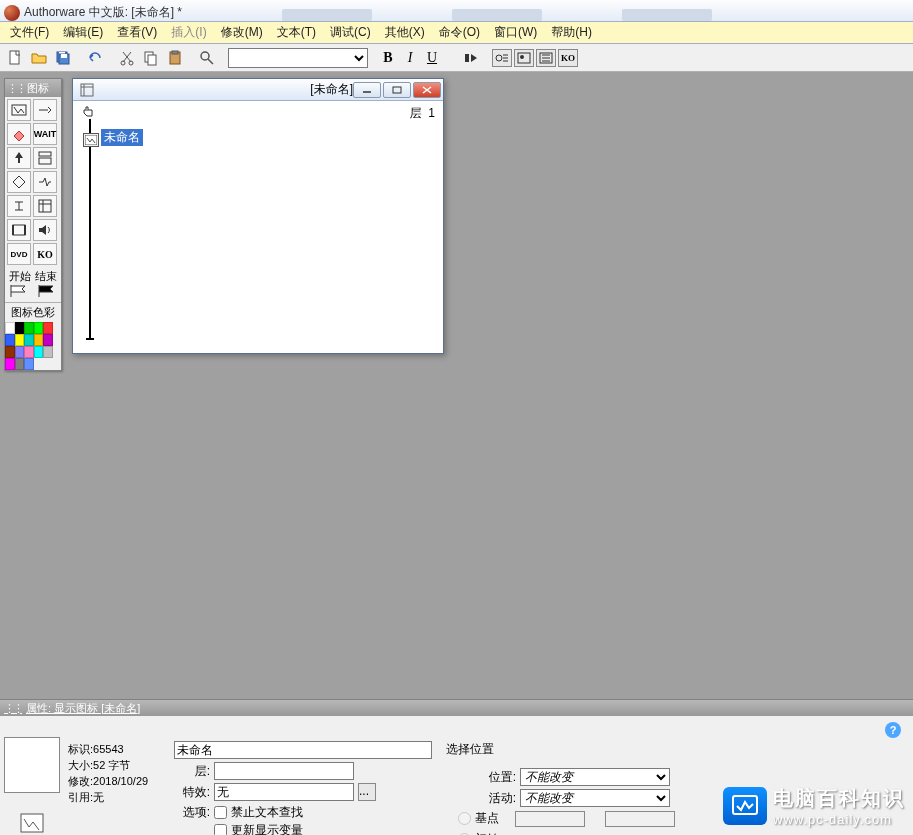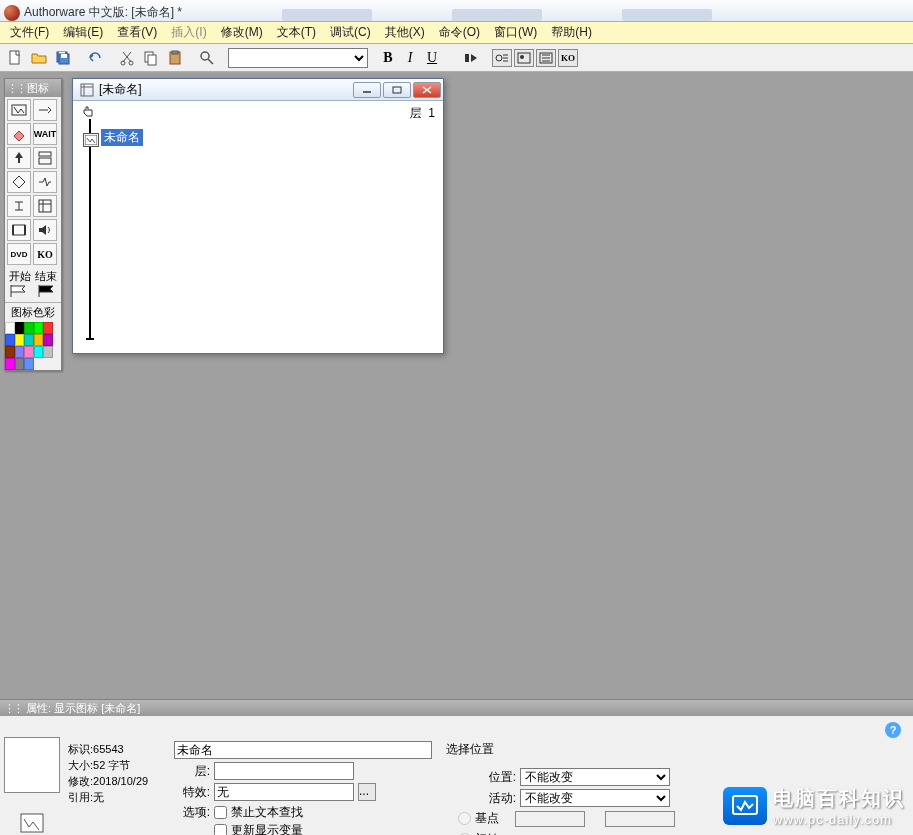--- a/index.html
+++ b/index.html
@@ -37,48 +37,48 @@
   .se-row { display: flex; justify-content: space-between; padding: 2px 4px 0 4px; font-size: 11px; }
   .se-icons { display: flex; justify-content: space-between; padding: 0 4px 4px 4px; }
   .flag { width: 20px; height: 14px; }
   .color-title { font-size: 11px; padding: 2px 4px; border-top: 1px solid #b0b0b0; text-align: center; }
   .color-grid { display: flex; flex-wrap: wrap; }
   .color-cell { width: 9.5px; height: 12px; border: 0.5px solid rgba(0,0,0,0.2); }
   
   .design-win { position: absolute; left: 72px; top: 6px; width: 372px; height: 276px; background: #fff; border: 1px solid #5a7090; box-shadow: 2px 2px 6px rgba(0,0,0,0.3); }
   .dw-title { height: 22px; background: linear-gradient(#fdfdfe,#dce8f7); display: flex; align-items: center; border-bottom: 1px solid #a0b0c8; padding: 0 2px; }
   .dw-title .dw-icon { width: 16px; height: 16px; margin: 0 4px; display: flex; align-items: center; justify-content: center; }
-  .dw-title-text { flex: 1; font-size: 12px; }
+  .dw-title-text { flex: 1; font-size: 12px; text-align: right; }
   .dw-btns { display: flex; gap: 2px; }
   .dw-btn { width: 28px; height: 16px; border: 1px solid #8899b0; border-radius: 2px; background: linear-gradient(#f8fbfe,#d8e4f2); display: flex; align-items: center; justify-content: center; cursor: pointer; }
   .dw-btn.close { background: linear-gradient(#f09080,#d04028); color: #fff; }
   .dw-body { position: relative; height: calc(100% - 22px); }
   .layer-label { position: absolute; top: 4px; right: 8px; font-size: 12px; }
   .flow-col { position: absolute; left: 8px; top: 4px; width: 20px; height: 230px; }
   .flow-hand { width: 14px; height: 14px; }
   .flow-line { position: absolute; left: 8px; top: 14px; width: 2px; background: #000; height: 220px; }
   .flow-line::after { content:""; position:absolute; bottom:-1px; left:-3px; width:8px; height:2px; background:#000; }
   .flow-node { position: absolute; left: 2px; top: 28px; width: 16px; height: 14px; border: 1px solid #555; background: #f0f0f0; display: flex; align-items: center; justify-content: center; }
   .flow-node-label { position: absolute; left: 28px; top: 28px; background: #3a76d0; color: #fff; padding: 0 3px; font-size: 12px; }
   
   .prop-panel { position: absolute; left: 0; bottom: 0; right: 0; height: 136px; background: #f0f0f0; border-top: 1px solid #808080; }
-  .prop-title { height: 16px; background: linear-gradient(#b8b8b8,#989898); color: #fff; font-size: 11px; padding: 1px 4px; display: flex; align-items: center; }
+  .prop-title { height: 16px; background: linear-gradient(#b8b8b8,#989898); color: #fff; font-size: 11px; padding: 1px 4px; display: flex; align-items: center; text-decoration: underline; }
   .prop-title::before { content: "⋮⋮"; letter-spacing: -2px; margin-right: 4px; }
   .prop-body { display: flex; height: calc(100% - 16px); padding: 4px; gap: 8px; margin-top: 17px; }
   .prop-thumb { width: 56px; }
   .prop-thumb-box { width: 56px; height: 56px; border: 1px solid #888; background: #fff; }
   .prop-thumb-icon { margin-top: 20px; display: flex; justify-content: center; }
   .prop-info { width: 98px; font-size: 11px; line-height: 16px; padding-top: 4px; }
   .prop-main { flex: 1; display: flex; gap: 12px; padding-top: 4px; }
   .prop-col1 { width: 260px; }
   .prop-col2 { width: 250px; }
   .prop-row { display: flex; align-items: center; margin-bottom: 3px; font-size: 12px; }
   .prop-row label { width: 36px; text-align: right; margin-right: 4px; }
   .prop-row input[type=text] { border: 1px solid #7a7a7a; height: 18px; padding: 0 2px; font-size: 12px; background:#fff; }
-  .prop-row select { border: 1px solid #7a7a7a; height: 18px; font-size: 12px; background: #fff; }
+  .prop-row select { border: 1px solid #7a7a7a; height: 18px; font-size: 12px; background: #fff; font-style: italic; }
   .prop-row .smallsq { width: 18px; height: 18px; border: 1px solid #888; background: #e8e8e8; margin-left: 4px; cursor:pointer; }
   .checklist { margin-left: 40px; }
   .checklist div { display: flex; align-items: center; font-size: 12px; margin-bottom: 1px; }
   .checklist input { margin-right: 4px; }
   .radio-row { display: flex; align-items: center; font-size: 12px; margin-bottom: 4px; }
   .radio-row input { margin: 0 4px 0 12px; }
   .coord-boxes { display: flex; gap: 4px; margin-left: 4px; }
   .coord-boxes input { width: 70px; height: 16px; border: 1px solid #888; background: #f0f0f0; }
   .help-q { position: absolute; right: 12px; top: 22px; width: 16px; height: 16px; border-radius: 50%; background: #4da6ff; color: #fff; display:flex; align-items:center; justify-content:center; font-size:11px; font-weight:bold; cursor:pointer; }
   

